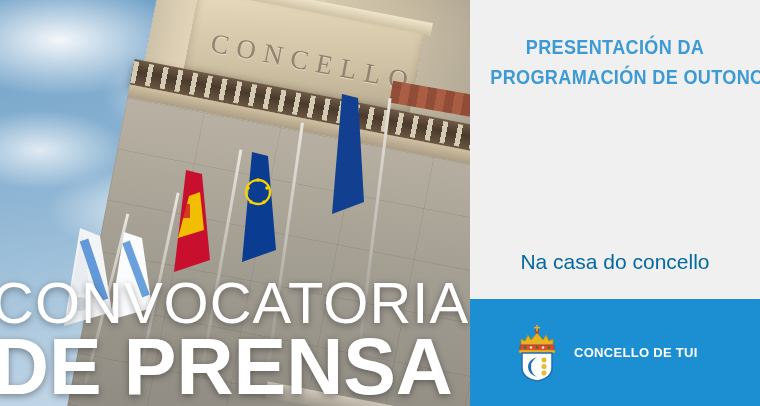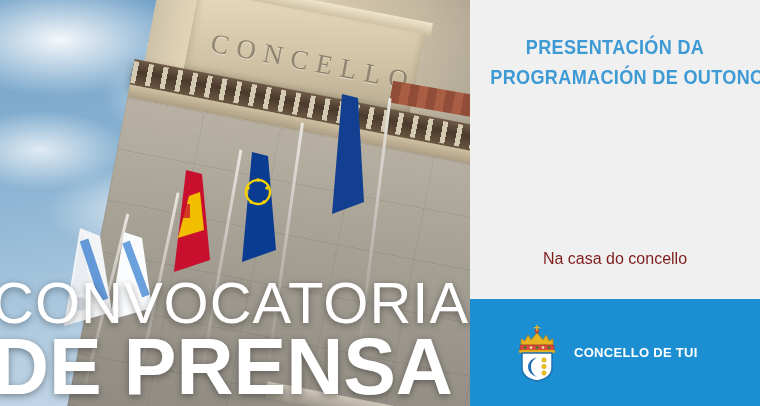--- a/index.html
+++ b/index.html
@@ -244,22 +244,22 @@
     font-size: 19px;
     line-height: 1.32;
   }
   .date-block .dl { display: block; }
   .place-block {
     position: absolute;
     left: 0;
     top: 250px;
     width: 290px;
     text-align: center;
-    color: #7f1d1d;
-    font-size: 16px;
+    color: #0369a1;
+    font-size: 21px;
   }
 
   
   .brand-band {
     position: absolute;
     left: 0;
     top: 299px;
     width: 290px;
     height: 107px;
     background: #1b8fd1;

